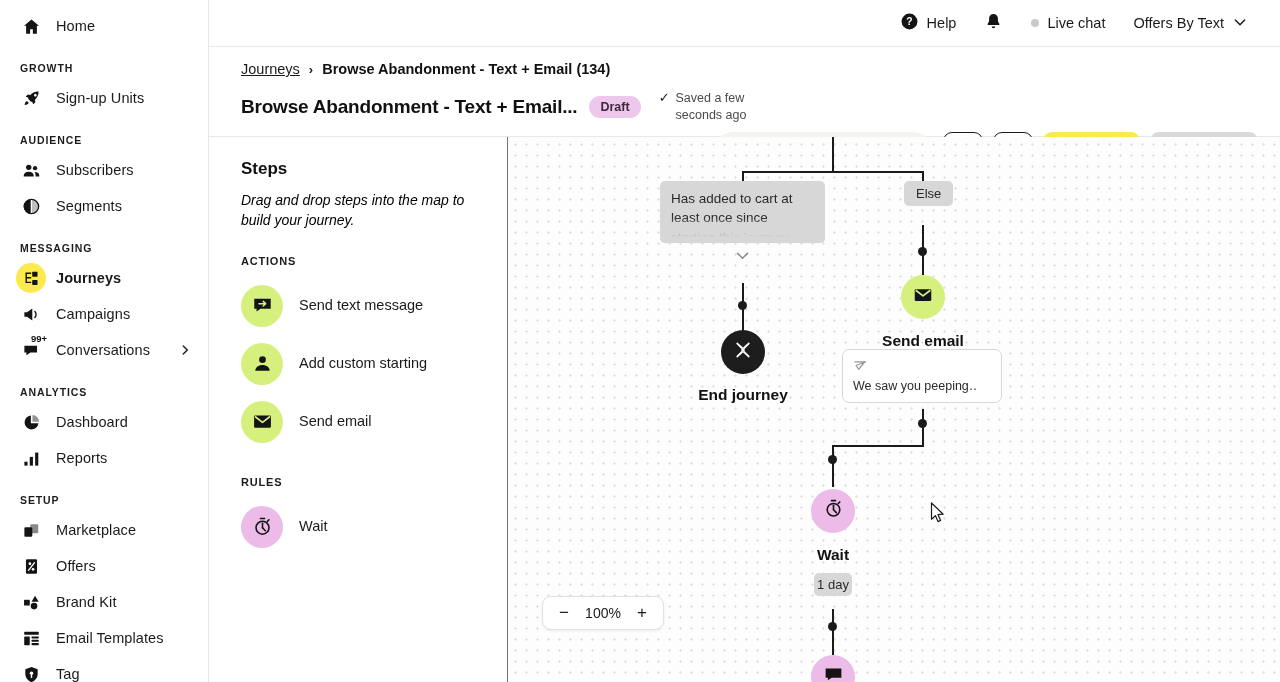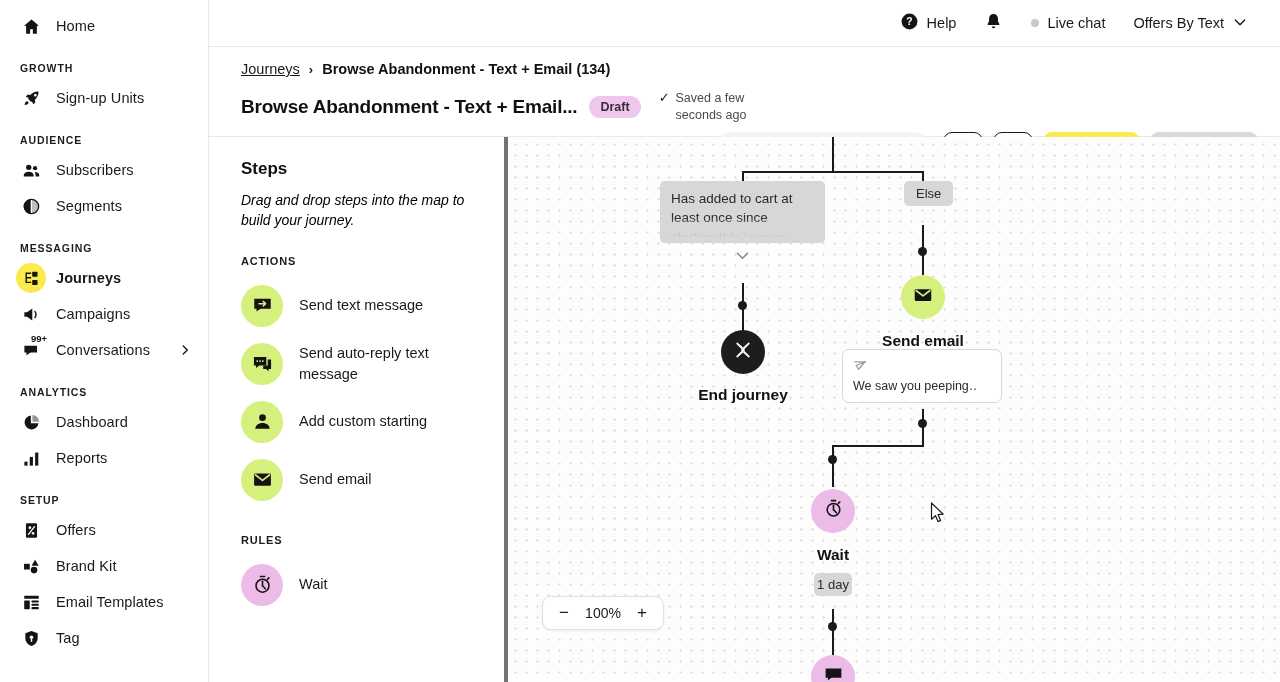--- a/index.html
+++ b/index.html
@@ -145,21 +145,21 @@
   }
   .btn-yellow { background: #fbe94d; }
   .btn-grey { background: #d9d9d9; }
 
   
   .body { flex: 1; display: flex; min-height: 0; }
 
   
   .steps {
     width: 299px; flex: 0 0 299px;
-    background: #fff; border-right: 4px solid #737373;
+    background: #fff; border-right: 1px solid #737373;
     padding: 22px 24px 0 32px;
     overflow: hidden;
   }
   .steps-h { font-size: 17px; font-weight: bold; color: #111; }
   .steps-sub {
     font-size: 14px; color: #000000; line-height: 1.43;
     margin-top: 11px; max-width: 240px; font-style: italic;
   }
   .group-title {
     font-size: 11px; font-weight: bold; letter-spacing: .8px;
@@ -354,20 +354,29 @@
         <svg width="19" height="19" viewBox="0 0 24 24" fill="#141414">
             <rect x="3" y="16" width="4" height="5"></rect>
             <rect x="9.8" y="10" width="4" height="11"></rect>
             <rect x="16.6" y="4.5" width="4" height="16.5"></rect>
           </svg>
       </span>
       <span class="nav-label">Reports</span>
     </div>
 
     <div class="section-title">SETUP</div>
+    <div class="nav-item">
+      <span class="nav-ico">
+        <svg width="19" height="19" viewBox="0 0 24 24" fill="#141414">
+            <rect x="3" y="8" width="10" height="12" rx="1.4"></rect>
+            <rect x="10.5" y="4" width="10" height="11.5" rx="1.4" opacity=".5"></rect>
+          </svg>
+      </span>
+      <span class="nav-label">Marketplace</span>
+    </div>
     <div class="nav-item">
       <span class="nav-ico">
         <svg width="19" height="19" viewBox="0 0 24 24">
             <rect x="5" y="2.8" width="14" height="18.4" rx="1.6" fill="#141414"></rect>
             <circle cx="10" cy="8.4" r="1.7" fill="#fff"></circle>
             <circle cx="14" cy="15.6" r="1.7" fill="#fff"></circle>
             <path d="M15.8 7.2 8.2 16.8" stroke="#fff" stroke-width="1.7" stroke-linecap="round"></path>
           </svg>
       </span>
       <span class="nav-label">Offers</span>
@@ -502,34 +511,20 @@
         <div class="step">
           <span class="step-ico ic-green">
             <svg width="21" height="21" viewBox="0 0 24 24" fill="#141414">
                 <path d="M2.6 4.4h18.8v11.2H9.8L5.2 18.9v-3.3H2.6z"></path>
                 <path d="M8 9.9h7.4m-2.6-2.6 2.8 2.6-2.8 2.6" stroke="#d6f07e" stroke-width="1.7" fill="none" stroke-linecap="round" stroke-linejoin="round"></path>
               </svg>
           </span>
           <span class="step-label">Send text message</span>
         </div>
 
-        <div class="step">
-          <span class="step-ico ic-green">
-            <svg width="21" height="21" viewBox="0 0 24 24" fill="#141414">
-                <path d="M2.2 4.6h14.2v9.6H8.4L4.6 17v-2.8H2.2z"></path>
-                <path d="M18 7.4h3.8v11H19v2.4l-3-2.4h-3.2v-4.2h5.2z"></path>
-                <g fill="#d6f07e">
-                  <rect x="5" y="8.4" width="1.8" height="1.8"></rect>
-                  <rect x="8.2" y="8.4" width="1.8" height="1.8"></rect>
-                  <rect x="11.4" y="8.4" width="1.8" height="1.8"></rect>
-                </g>
-              </svg>
-          </span>
-          <span class="step-label">Send auto-reply text message</span>
-        </div>
 
         <div class="step">
           <span class="step-ico ic-green">
             <svg width="21" height="21" viewBox="0 0 24 24" fill="#141414">
                 <circle cx="12" cy="7.6" r="3.8"></circle>
                 <path d="M3.8 20.4c0-4.2 3.6-6.7 8.2-6.7s8.2 2.5 8.2 6.7z"></path>
               </svg>
           </span>
           <span class="step-label">Add custom starting</span>
         </div>

